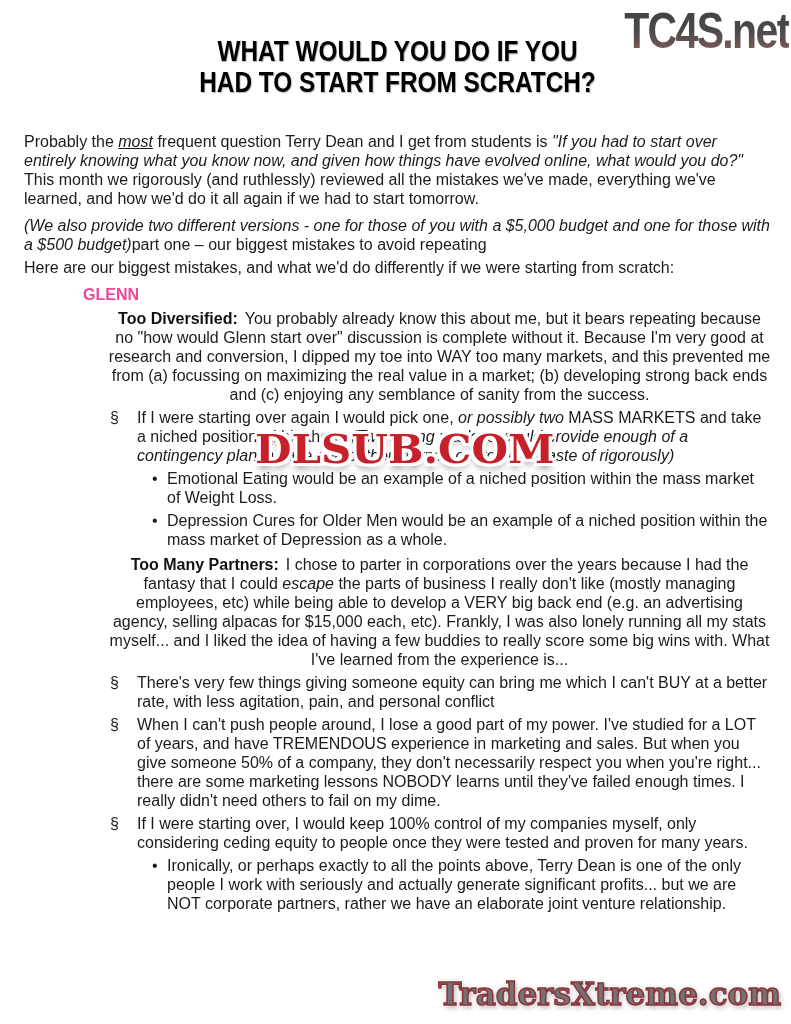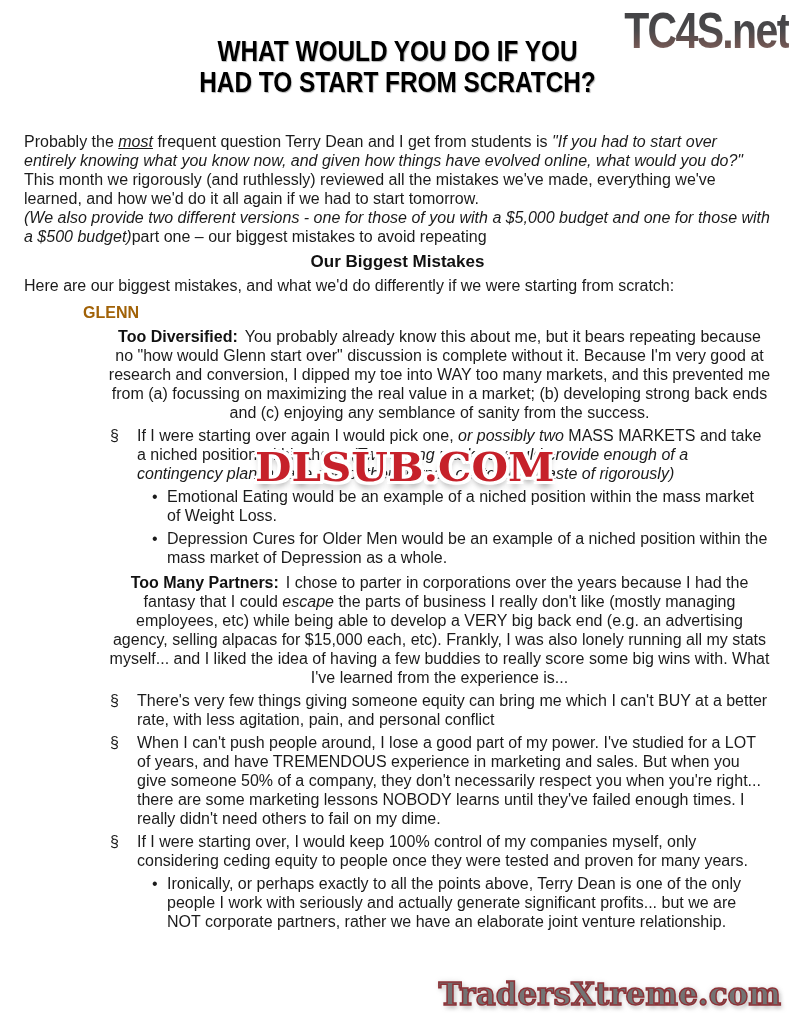--- a/index.html
+++ b/index.html
@@ -43,35 +43,35 @@
     transform-origin: 100% 0;
     background: linear-gradient(180deg, #414144 0%, #4a494b 48%, #6e5552 78%, #957a75 100%);
     -webkit-background-clip: text;
     background-clip: text;
     color: transparent;
     z-index: 5;
   }
 
   p { margin: 0; }
   .p1 { margin-top: 34px; }
-  .p2 { }
+  .p2 { margin-top: 8px; }
   .section-heading {
     margin-top: 6px;
     text-align: center;
     font-size: 17px;
     line-height: 20px;
     font-weight: bold;
     color: #111;
   }
   .p3 { margin-top: 4px; }
 
   .glenn-name {
     margin: 8px 0 0 59px;
     font-weight: bold;
-    color: #a16207;
+    color: #ec4899;
   }
   .hang { margin-left: 84px; text-align: center; }
   .too-div  { margin-top: 5px; }
   .too-many { margin-top: 6px; }
   .lbl { font-weight: bold; margin-right: 7px; color: #111; }
 
   .sitem { display: flex; margin: 4px 0 0 86px; }
   .sitem > .mk { width: 27px; flex: none; }
   .ditem { display: flex; margin: 4px 0 0 128px; }
   .ditem > .mk { width: 15px; flex: none; }
@@ -127,21 +127,20 @@
 
   <div class="headline">
     <div>WHAT WOULD YOU DO IF YOU</div>
     <div>HAD TO START FROM SCRATCH?</div>
   </div>
 
   <p class="p1"><span>Probably the </span><span class="itu">most</span><span> frequent question Terry Dean and I get from students is </span><span class="it">"If you had to start over entirely knowing what you know now, and given how things have evolved online, what would you do?"</span><span>  This month we rigorously (and ruthlessly) reviewed all the mistakes we've made, everything we've learned, and how we'd do it all again if we had to start tomorrow.</span></p>
 
   <p class="p2"><span class="it">(We also provide two different versions - one for those of you with a $5,000 budget and one for those with a $500 budget)</span><span>part one – our biggest mistakes to avoid repeating</span></p>
 
-  <div class="section-heading">Our Biggest Mistakes</div>
 
   <p class="p3">Here are our biggest mistakes, and what we'd do differently if we were starting from scratch:</p>
 
   <div class="glenn-name">GLENN</div>
 
   <p class="hang too-div"><span class="lbl">Too Diversified:</span><span>You probably already know this about me, but it bears repeating because no "how would Glenn start over" discussion is complete without it.  Because I'm very good at research and conversion, I dipped my toe into WAY too many markets, and this prevented me from (a) focussing on maximizing the real value in a market; (b) developing strong back ends and (c) enjoying any semblance of sanity from the success.</span></p>
 
   <div class="sitem rel">
     <span class="mk">§</span>
     <div><span>If I were starting over again I would pick one, </span><span class="it">or possibly two</span><span> MASS MARKETS and take a niched position within them.  </span><span class="it">(Two strong markets would provide enough of a contingency plan in case one of them turned out to be a waste of rigorously)</span></div>

